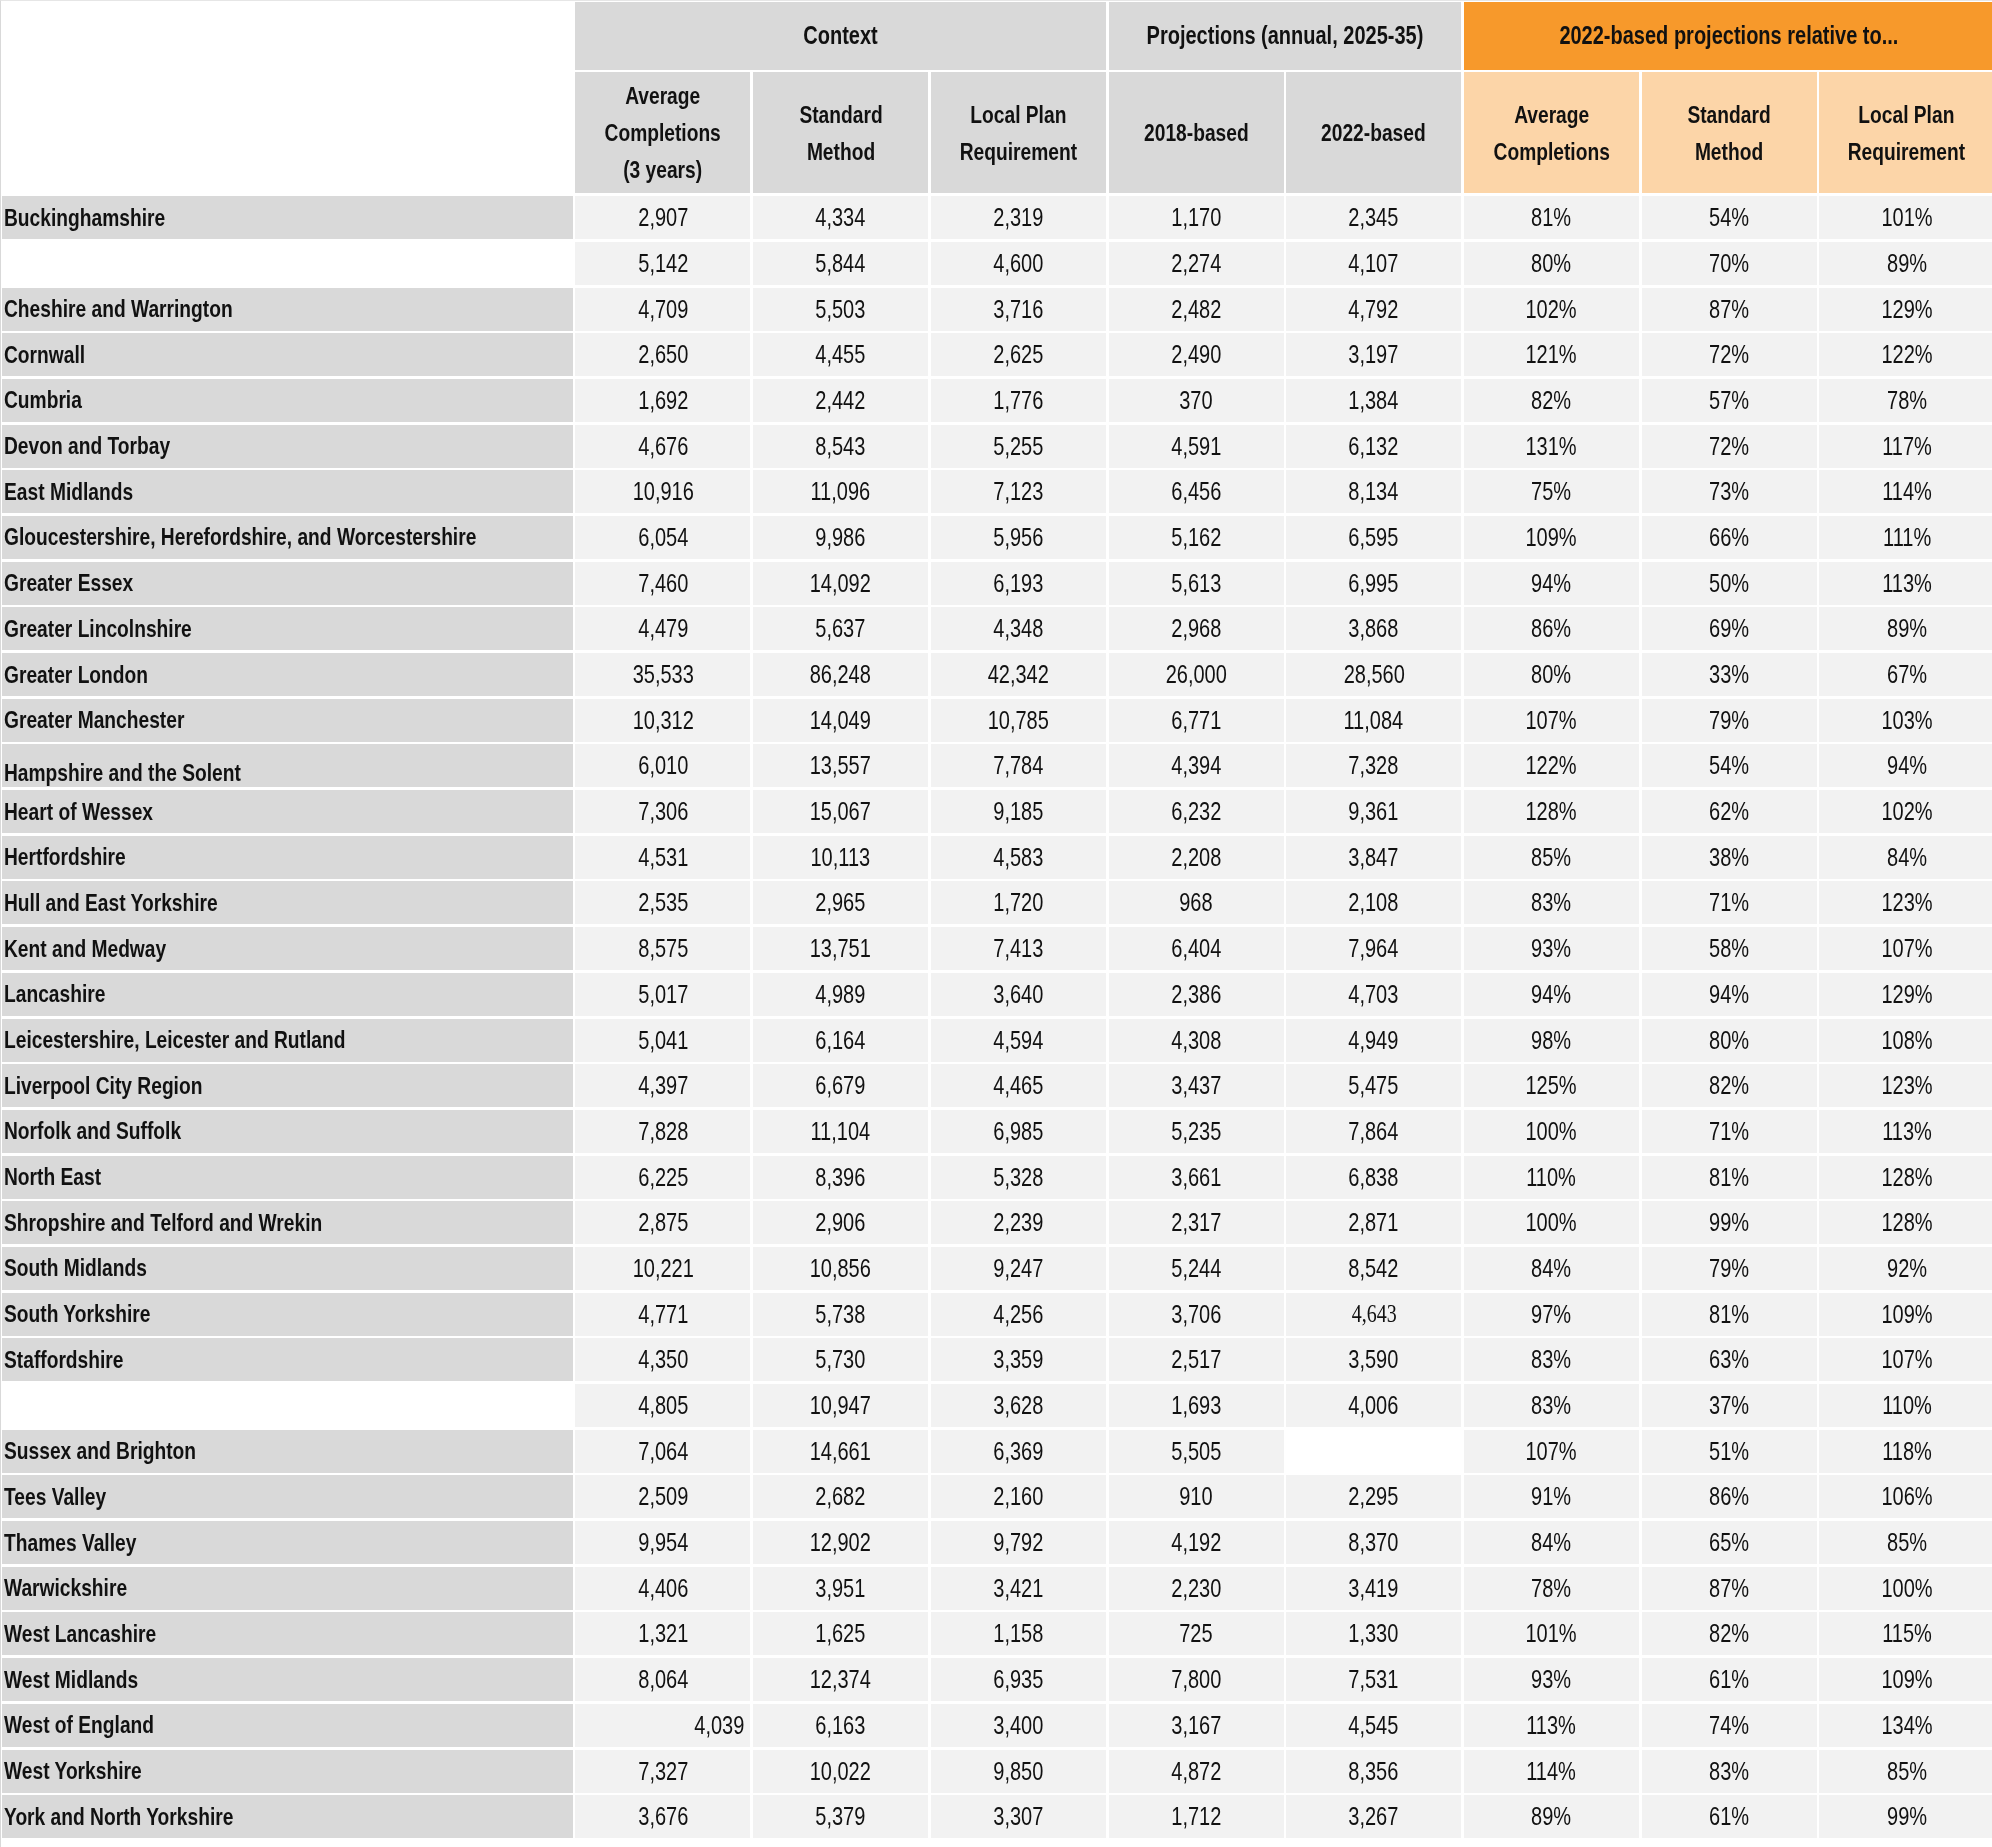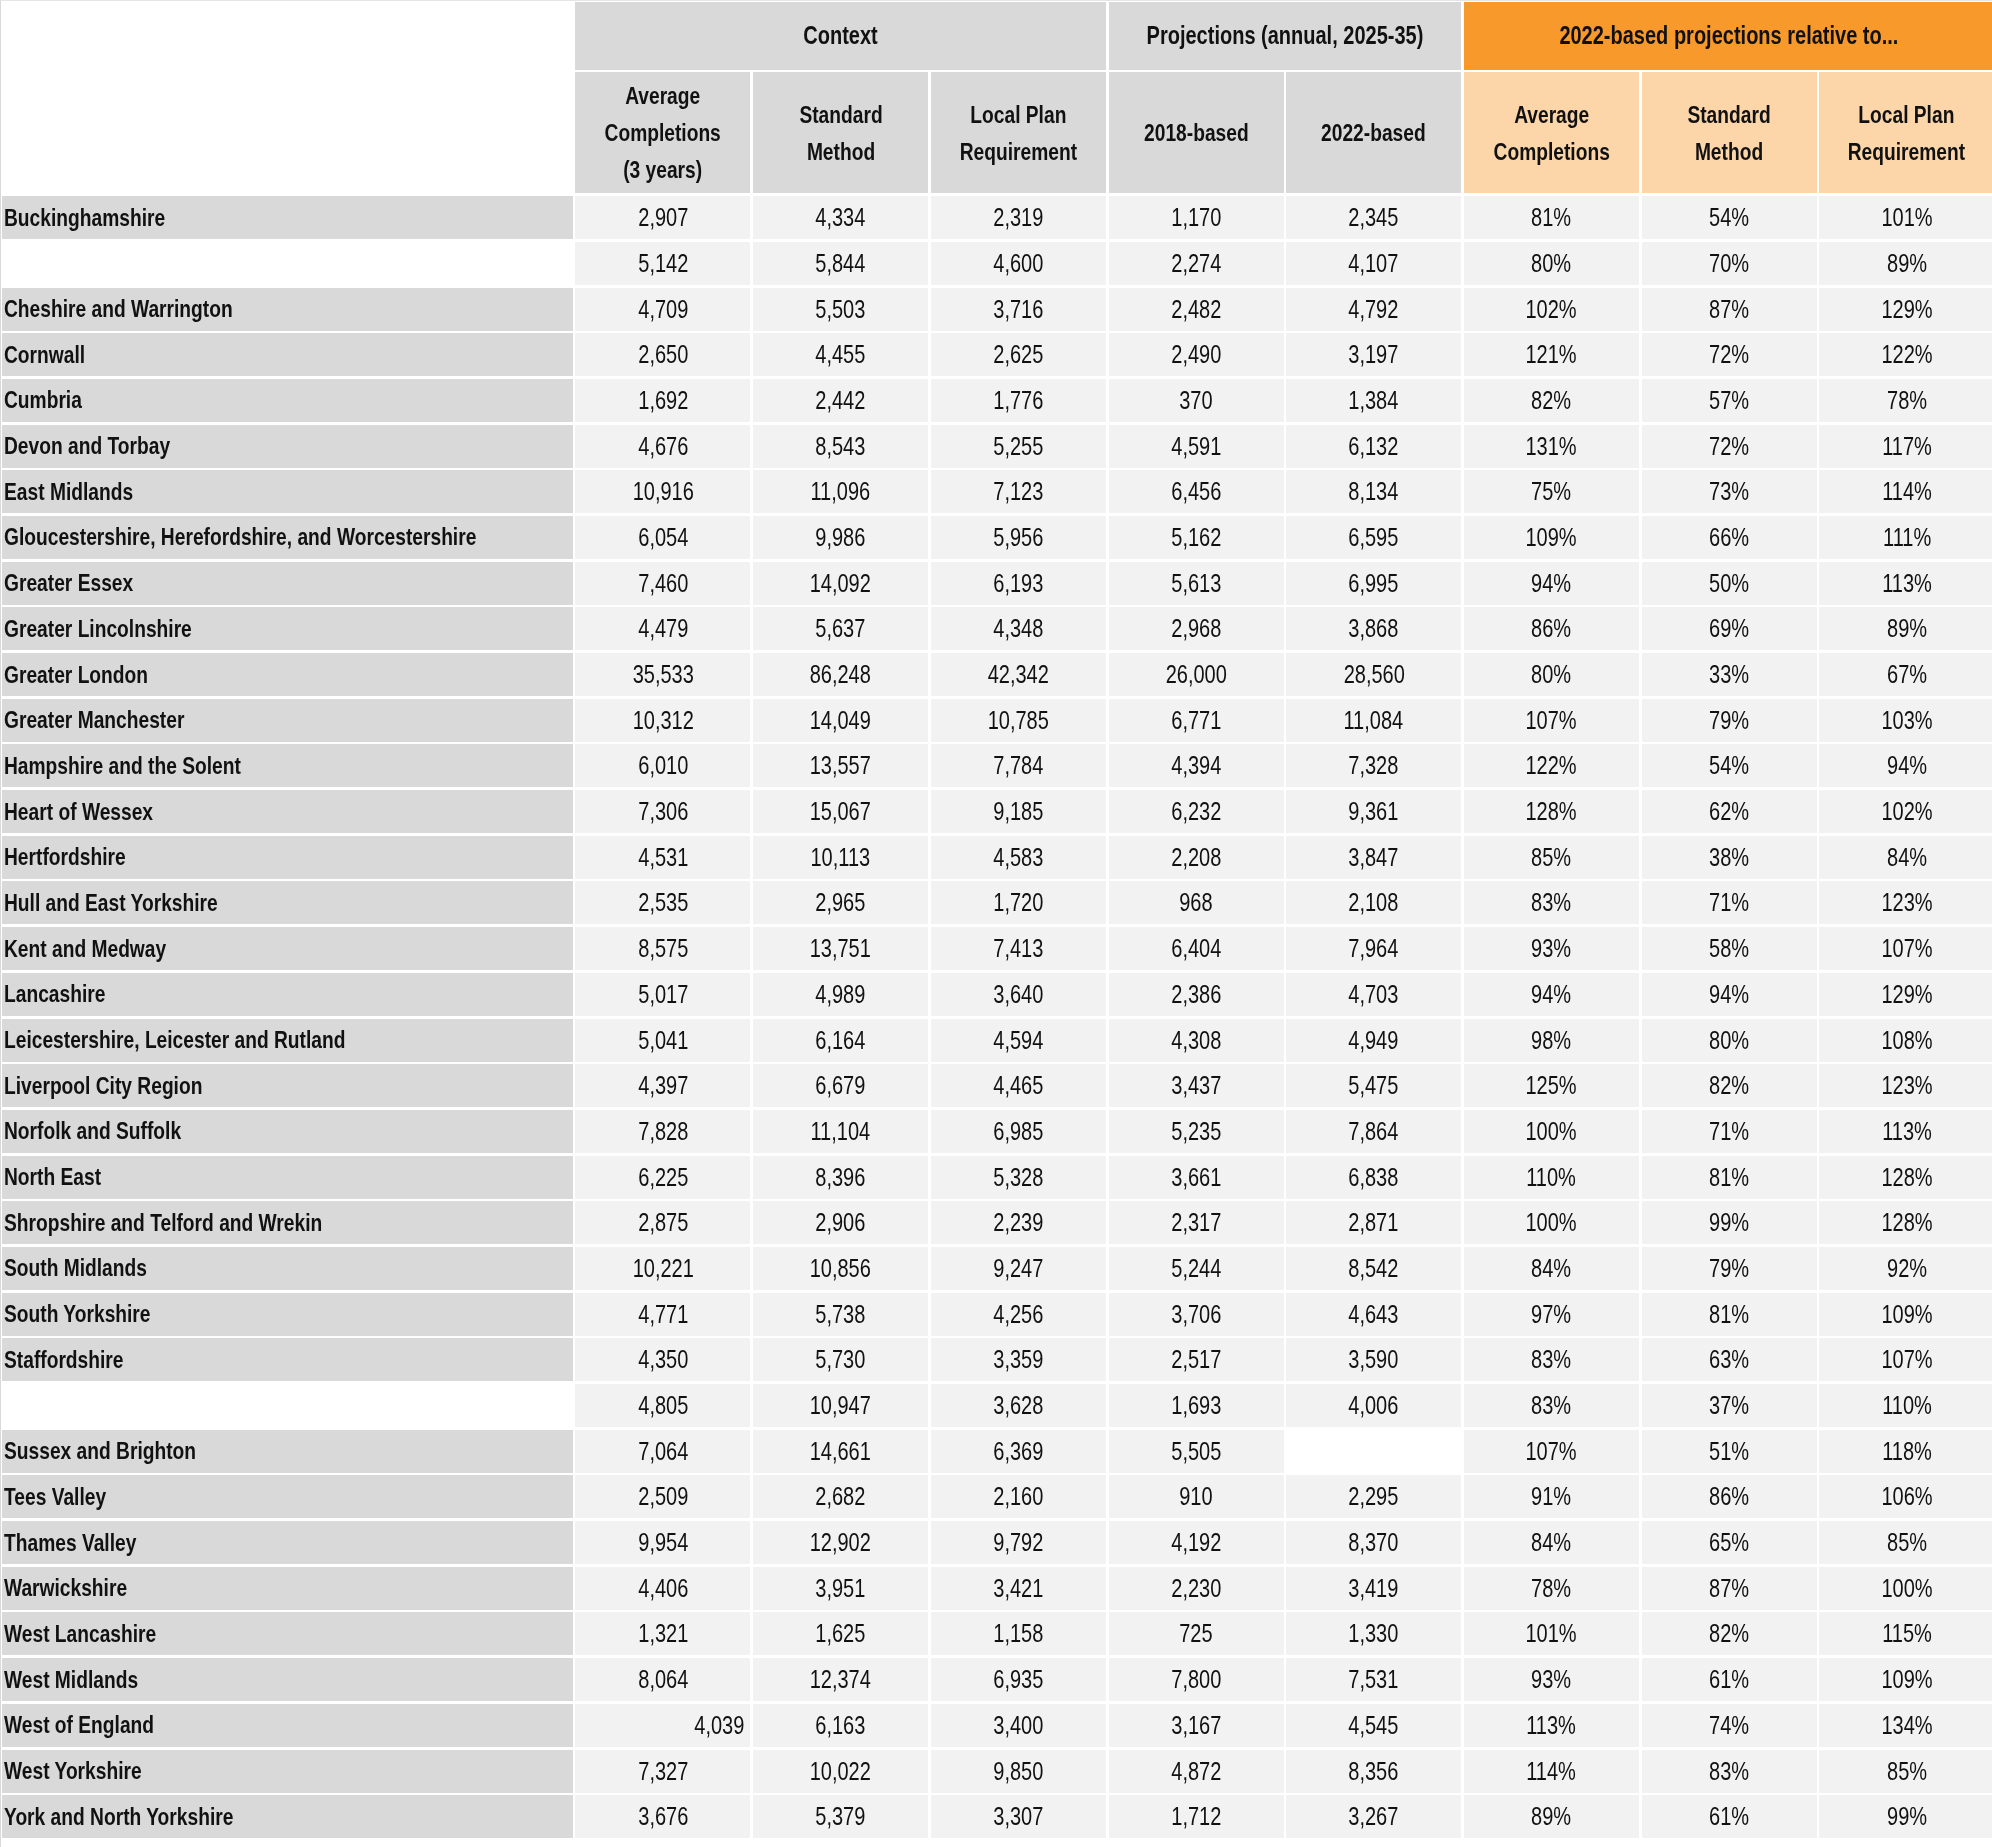--- a/index.html
+++ b/index.html
@@ -406,21 +406,21 @@
     </div>
     <div class="cell num" style="grid-area: 14 / 7;">
       <span class="sq">107%</span>
     </div>
     <div class="cell num" style="grid-area: 14 / 8;">
       <span class="sq">79%</span>
     </div>
     <div class="cell num" style="grid-area: 14 / 9;">
       <span class="sq">103%</span>
     </div>
-    <div class="cell lbl" style="grid-area: 15 / 1;">
+    <div class="cell lbl" style="grid-area: 15 / 1; align-items: flex-end;">
       <span class="sq">Hampshire and the Solent</span>
     </div>
     <div class="cell num" style="grid-area: 15 / 2;">
       <span class="sq">6,010</span>
     </div>
     <div class="cell num" style="grid-area: 15 / 3;">
       <span class="sq">13,557</span>
     </div>
     <div class="cell num" style="grid-area: 15 / 4;">
       <span class="sq">7,784</span>
@@ -745,21 +745,21 @@
     </div>
     <div class="cell num" style="grid-area: 27 / 3;">
       <span class="sq">5,738</span>
     </div>
     <div class="cell num" style="grid-area: 27 / 4;">
       <span class="sq">4,256</span>
     </div>
     <div class="cell num" style="grid-area: 27 / 5;">
       <span class="sq">3,706</span>
     </div>
-    <div class="cell num" style="grid-area: 27 / 6;">
+    <div class="cell num" style="grid-area: 27 / 6; font-family: Liberation Serif, serif;">
       <span class="sq">4,643</span>
     </div>
     <div class="cell num" style="grid-area: 27 / 7;">
       <span class="sq">97%</span>
     </div>
     <div class="cell num" style="grid-area: 27 / 8;">
       <span class="sq">81%</span>
     </div>
     <div class="cell num" style="grid-area: 27 / 9;">
       <span class="sq">109%</span>

